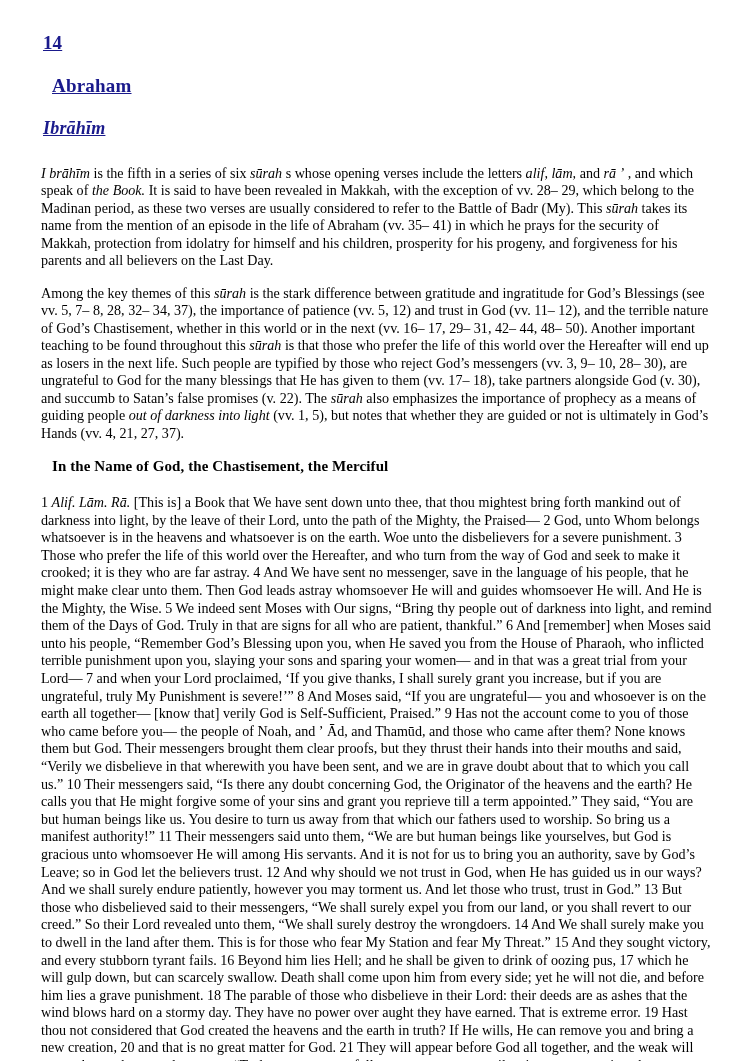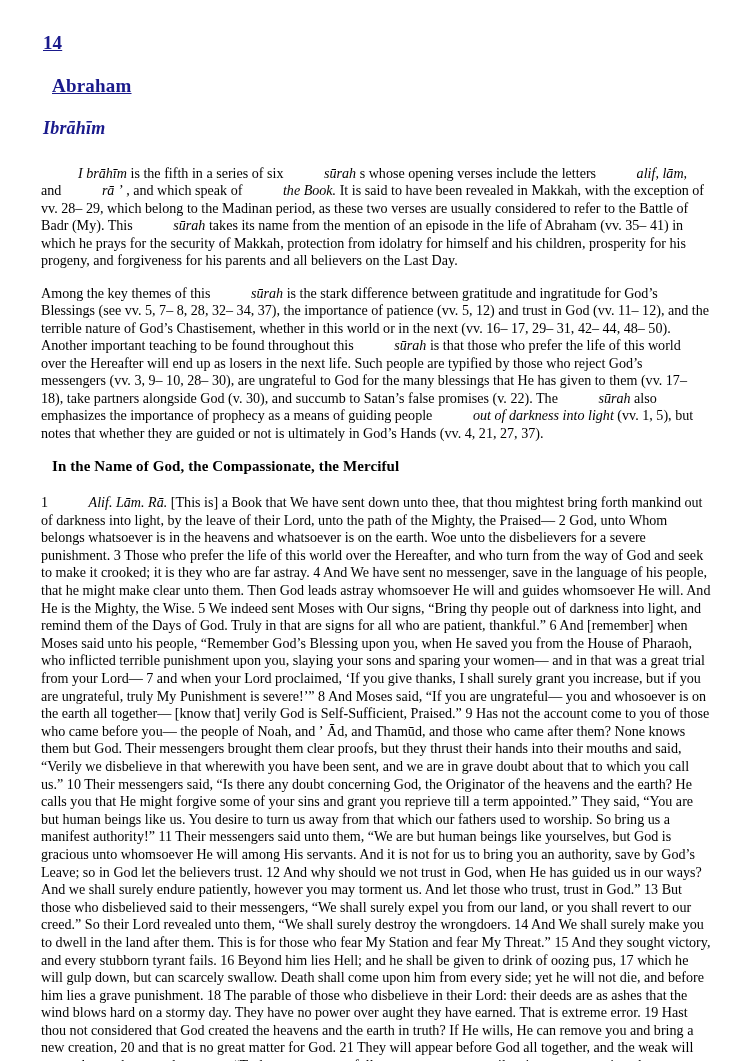--- a/index.html
+++ b/index.html
@@ -41,20 +41,21 @@
     text-decoration: underline;
     line-height: 1.1;
     margin: 0 0 22px 11px;
     letter-spacing: 0.2px;
   }
   .chapter-title-translit {
     font-size: 18px;
     font-weight: bold;
     font-style: italic;
     color: #1a1a8c;
+    text-decoration: underline;
     line-height: 1.1;
     margin: 0 0 26px 2px;
     letter-spacing: 0.2px;
   }
 
   
   .intro-para {
     font-size: 14.1px;
     line-height: 17.5px;
     text-align: left;
@@ -74,34 +75,34 @@
 
   
   .verse-body {
     font-size: 14.1px;
     line-height: 17.6px;
     text-align: left;
     margin: 0;
     max-width: 672px;
   }
 
-  i, .it { font-style: italic; margin-left: 37px; }
+  i, .it { font-style: italic; }
 </style>
 </head>
 <body>
 
 <div class="page">
 
   <div class="chapter-number">14</div>
 
   <div class="chapter-title">Abraham</div>
 
   <div class="chapter-title-translit">Ibrāhīm</div>
 
   <p class="intro-para"><span class="it">I brāhīm</span><span> is the fifth in a series of six </span><span class="it">sūrah</span><span> s whose opening verses include the letters </span><span class="it">alif, lām,</span><span> and </span><span class="it">rā ʼ</span><span> , and which speak of </span><span class="it">the Book.</span><span> It is said to have been revealed in Makkah, with the exception of vv. 28– 29, which belong to the Madinan period, as these two verses are usually considered to refer to the Battle of Badr (My). This </span><span class="it">sūrah</span><span> takes its name from the mention of an episode in the life of Abraham (vv. 35– 41) in which he prays for the security of Makkah, protection from idolatry for himself and his children, prosperity for his progeny, and forgiveness for his parents and all believers on the Last Day.</span></p>
 
   <p class="intro-para"><span>Among the key themes of this </span><span class="it">sūrah</span><span> is the stark difference between gratitude and ingratitude for God’s Blessings (see vv. 5, 7– 8, 28, 32– 34, 37), the importance of patience (vv. 5, 12) and trust in God (vv. 11– 12), and the terrible nature of God’s Chastisement, whether in this world or in the next (vv. 16– 17, 29– 31, 42– 44, 48– 50). Another important teaching to be found throughout this </span><span class="it">sūrah</span><span> is that those who prefer the life of this world over the Hereafter will end up as losers in the next life. Such people are typified by those who reject God’s messengers (vv. 3, 9– 10, 28– 30), are ungrateful to God for the many blessings that He has given to them (vv. 17– 18), take partners alongside God (v. 30), and succumb to Satan’s false promises (v. 22). The </span><span class="it">sūrah</span><span> also emphasizes the importance of prophecy as a means of guiding people </span><span class="it">out of darkness into light</span><span> (vv. 1, 5), but notes that whether they are guided or not is ultimately in God’s Hands (vv. 4, 21, 27, 37).</span></p>
 
-  <div class="basmala">In the Name of God, the Compassionate, the Merciful</div>
+  <div class="basmala">In the Name of God, the Chastisement, the Merciful</div>
 
   <p class="verse-body"><span>1 </span><span class="it">Alif. Lām. Rā.</span><span> [This is] a Book that We have sent down unto thee, that thou mightest bring forth mankind out of darkness into light, by the leave of their Lord, unto the path of the Mighty, the Praised— 2 God, unto Whom belongs whatsoever is in the heavens and whatsoever is on the earth. Woe unto the disbelievers for a severe punishment. 3 Those who prefer the life of this world over the Hereafter, and who turn from the way of God and seek to make it crooked; it is they who are far astray. 4 And We have sent no messenger, save in the language of his people, that he might make clear unto them. Then God leads astray whomsoever He will and guides whomsoever He will. And He is the Mighty, the Wise. 5 We indeed sent Moses with Our signs, “Bring thy people out of darkness into light, and remind them of the Days of God. Truly in that are signs for all who are patient, thankful.” 6 And [remember] when Moses said unto his people, “Remember God’s Blessing upon you, when He saved you from the House of Pharaoh, who inflicted terrible punishment upon you, slaying your sons and sparing your women— and in that was a great trial from your Lord— 7 and when your Lord proclaimed, ‘If you give thanks, I shall surely grant you increase, but if you are ungrateful, truly My Punishment is severe!’” 8 And Moses said, “If you are ungrateful— you and whosoever is on the earth all together— [know that] verily God is Self-Sufficient, Praised.” 9 Has not the account come to you of those who came before you— the people of Noah, and ʼ Ād, and Thamūd, and those who came after them? None knows them but God. Their messengers brought them clear proofs, but they thrust their hands into their mouths and said, “Verily we disbelieve in that wherewith you have been sent, and we are in grave doubt about that to which you call us.” 10 Their messengers said, “Is there any doubt concerning God, the Originator of the heavens and the earth? He calls you that He might forgive some of your sins and grant you reprieve till a term appointed.” They said, “You are but human beings like us. You desire to turn us away from that which our fathers used to worship. So bring us a manifest authority!” 11 Their messengers said unto them, “We are but human beings like yourselves, but God is gracious unto whomsoever He will among His servants. And it is not for us to bring you an authority, save by God’s Leave; so in God let the believers trust. 12 And why should we not trust in God, when He has guided us in our ways? And we shall surely endure patiently, however you may torment us. And let those who trust, trust in God.” 13 But those who disbelieved said to their messengers, “We shall surely expel you from our land, or you shall revert to our creed.” So their Lord revealed unto them, “We shall surely destroy the wrongdoers. 14 And We shall surely make you to dwell in the land after them. This is for those who fear My Station and fear My Threat.” 15 And they sought victory, and every stubborn tyrant fails. 16 Beyond him lies Hell; and he shall be given to drink of oozing pus, 17 which he will gulp down, but can scarcely swallow. Death shall come upon him from every side; yet he will not die, and before him lies a grave punishment. 18 The parable of those who disbelieve in their Lord: their deeds are as ashes that the wind blows hard on a stormy day. They have no power over aught they have earned. That is extreme error. 19 Hast thou not considered that God created the heavens and the earth in truth? If He wills, He can remove you and bring a new creation, 20 and that is no great matter for God. 21 They will appear before God all together, and the weak will say to those who waxed arrogant, “Truly we were your followers; so can you avail us in any way against the Punishment of God?” They will say, “Had God guided us, we would have guided you. It is the same for us whether we are anxious or patient; for us there is no refuge.” 22 And Satan will say, when the matter has been decreed, “Verily God made you the Promise of truth; and I made you a promise, but I failed you. And I had no authority</span></p>
 
 </div>
 
 </body></html>

